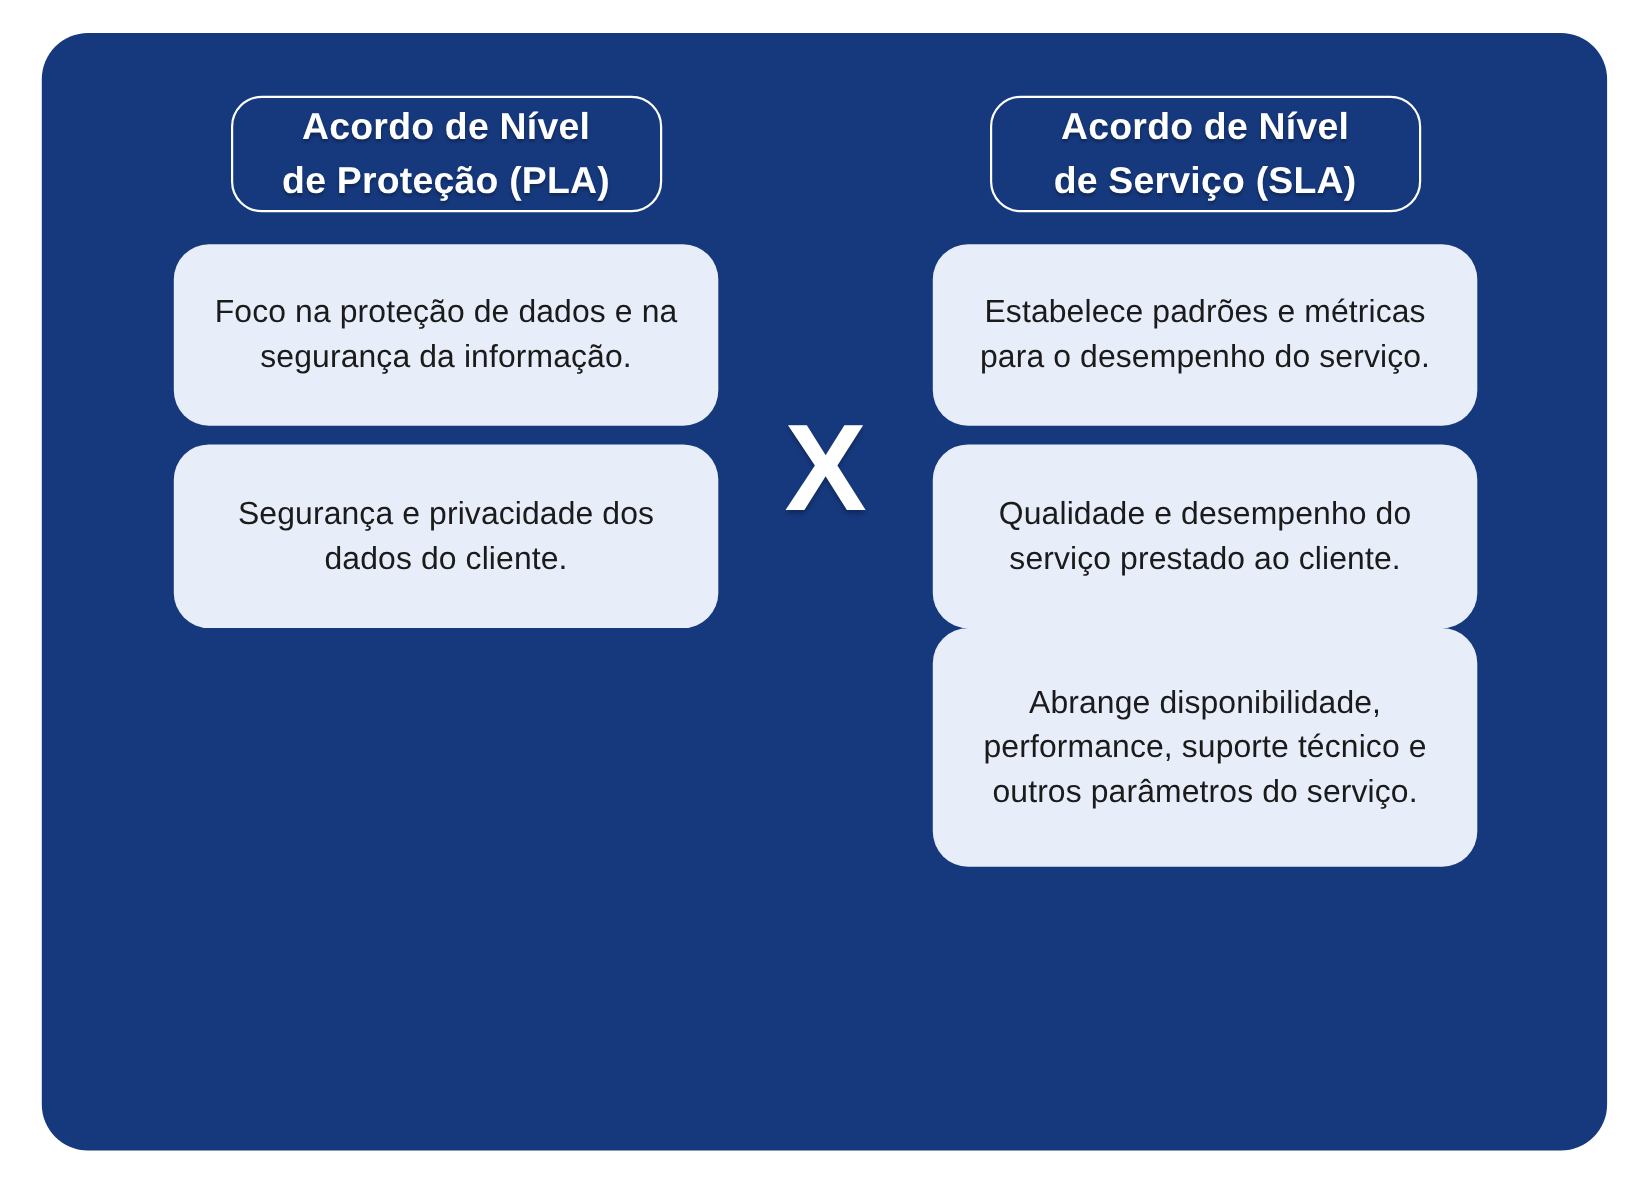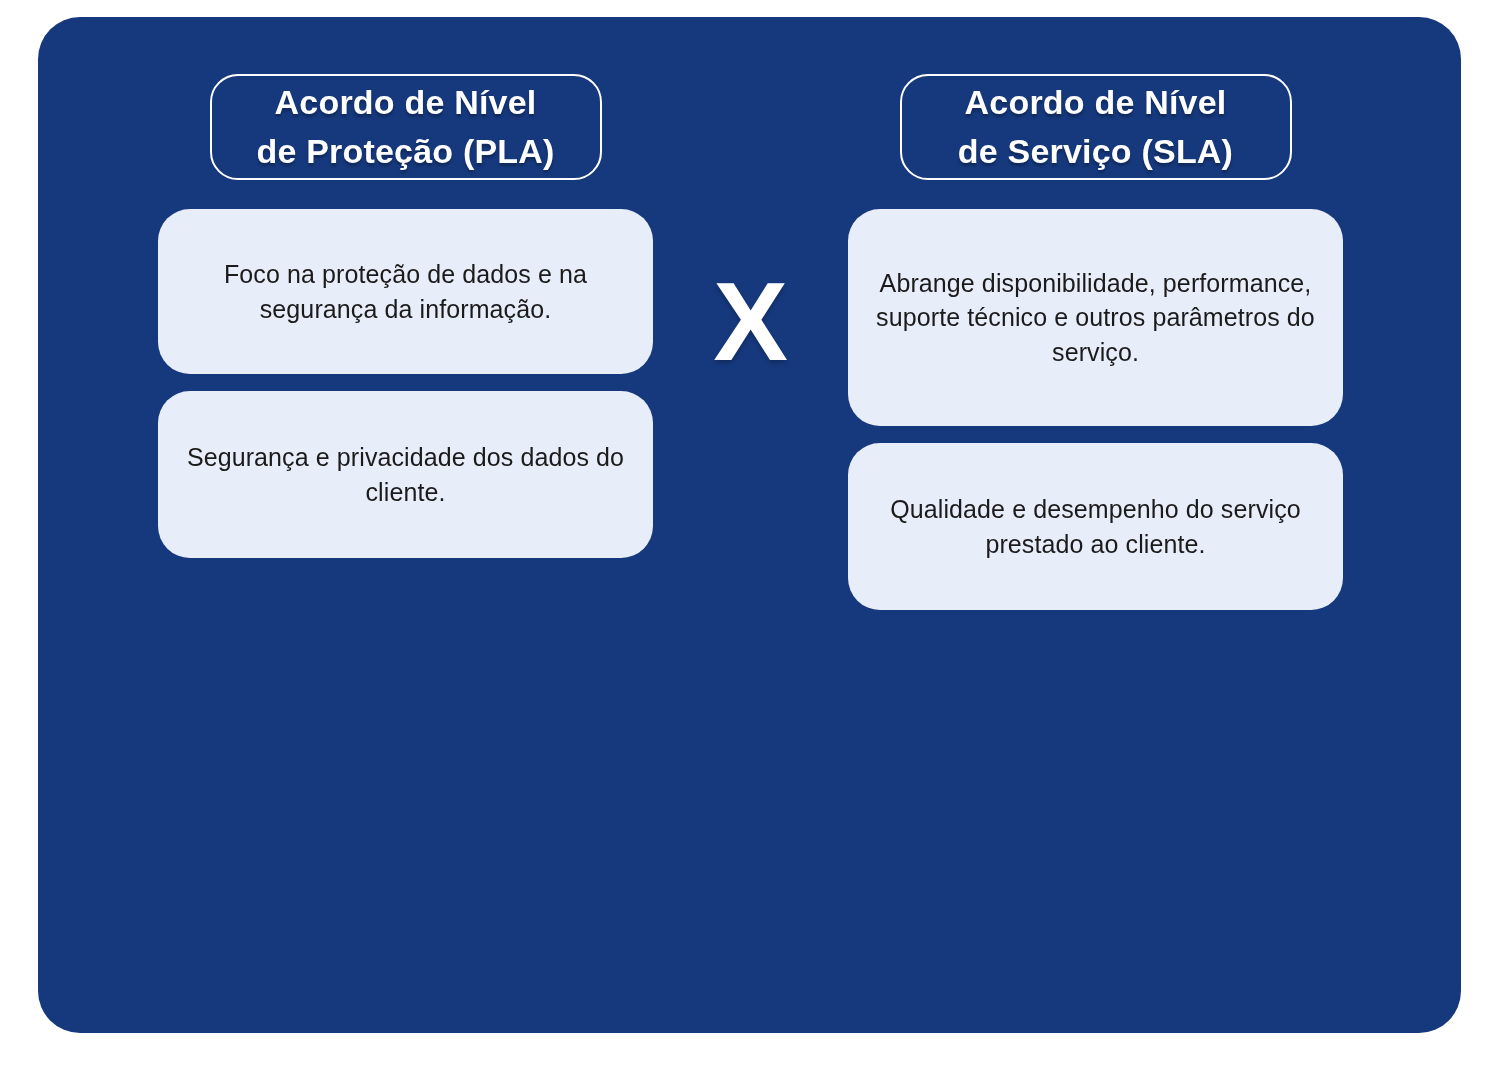--- a/index.html
+++ b/index.html
@@ -11,21 +11,21 @@
   }
   * { margin: 0; padding: 0; box-sizing: border-box; }
   html, body {
     width: 1500px; height: 1080px;
     background: var(--page-background);
     font-family: "Liberation Sans", sans-serif;
     overflow: hidden;
   }
   .card {
     position: absolute;
-    left: 38px; top: 17px;
+    left: 38px; top: 30px;
     width: 1423px; height: 1016px;
     background: var(--card-background);
     border-radius: 42px;
   }
   .content {
     display: flex;
     padding: 57px 118px 0 120px;
   }
   .col {
     width: 495px;
@@ -77,21 +77,21 @@
     justify-content: center;
     margin-bottom: 17px;
     padding: 12px 28px;
   }
   .box.r1 { height: 165px; }
   .box.r2 { height: 165px; }
   .box.r3 { height: 217px; }
   .box.r4 { height: 167px; margin-bottom: 0; }
   .box-label {
     color: var(--box-text);
-    font-size: 25px;
+    font-size: 29px;
     line-height: 1.38;
     text-align: center;
     letter-spacing: 0.1px;
   }
 </style>
 </head>
 <body>
 
 <div class="card">
   <div class="content">
@@ -111,22 +111,25 @@
 
     <div class="mid">
       <div class="vs-x">X</div>
     </div>
 
     <div class="col">
       <div class="pill">
         <div class="pill-label">Acordo de Nível
 de Serviço (SLA)</div>
       </div>
-      <div class="box r3">
-        <div class="box-label">Abrange disponibilidade, performance, suporte técnico e outros parâmetros do serviço.</div>
+      <div class="box r1">
+        <div class="box-label">Estabelece padrões e métricas para o desempenho do serviço.</div>
       </div>
       <div class="box r4">
         <div class="box-label">Qualidade e desempenho do serviço prestado ao cliente.</div>
+      </div>
+      <div class="box r3">
+        <div class="box-label">Abrange disponibilidade, performance, suporte técnico e outros parâmetros do serviço.</div>
       </div>
     </div>
 
   </div>
 </div>
 
 </body></html>

